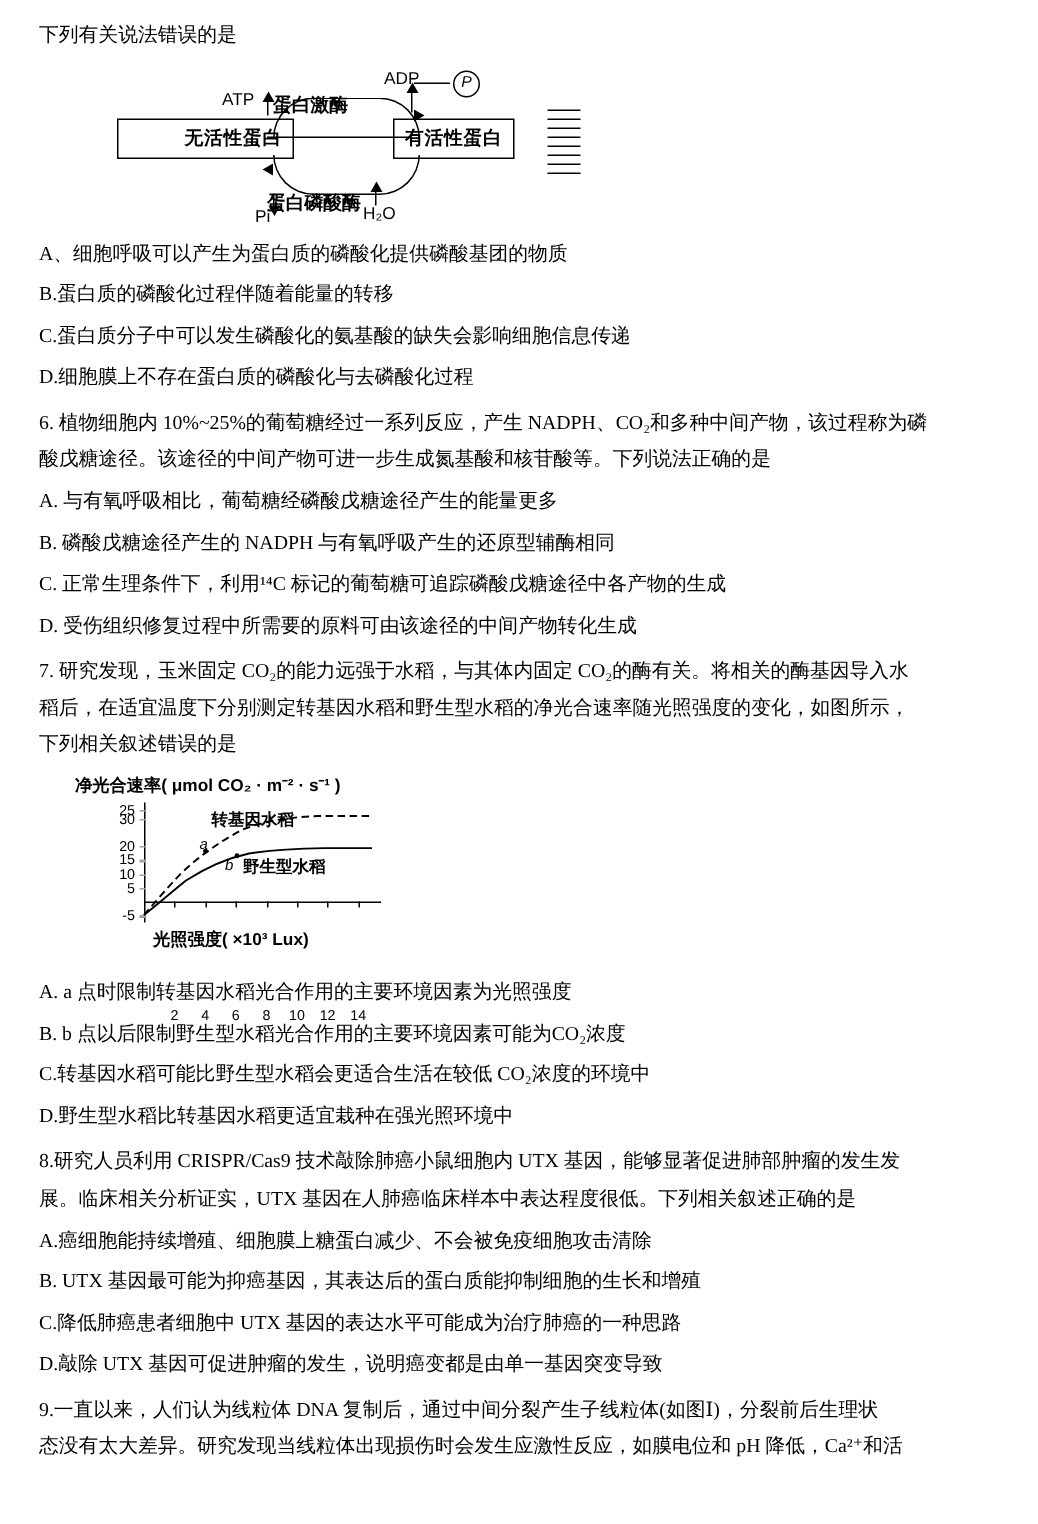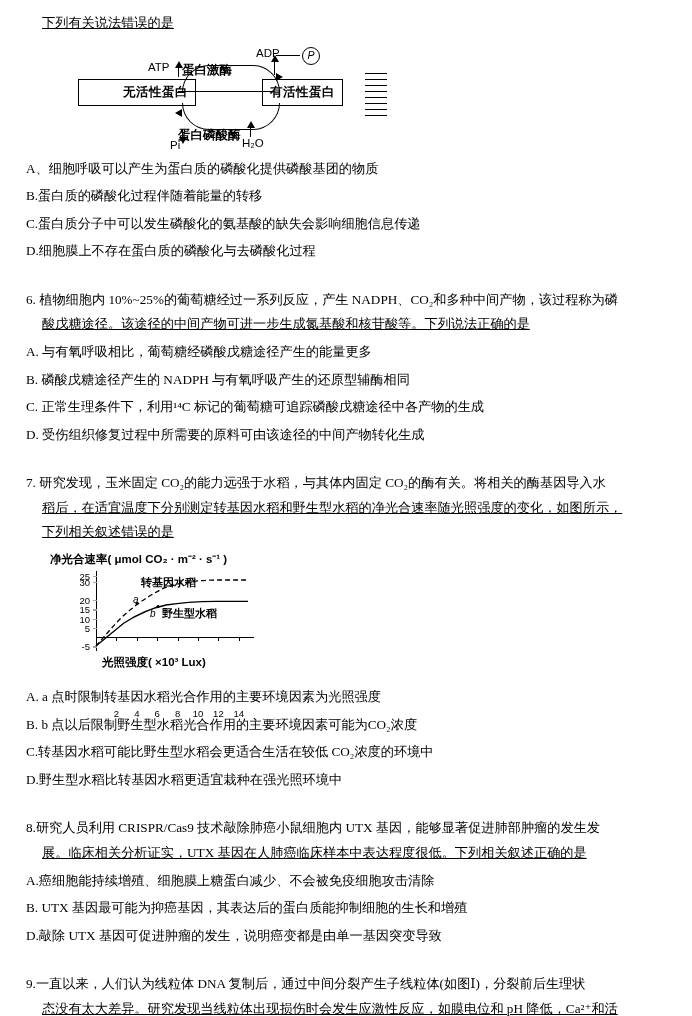--- a/index.html
+++ b/index.html
@@ -21,28 +21,27 @@
     padding: 0;
     box-sizing: border-box;
   }
   .body-wrap {
     padding: 12px 26px 10px 26px;
     box-sizing: border-box;
   }
   .ln {
     font-size: 13.2px;
     line-height: 1.72;
-    margin: 0 0 1px 16px;
+    margin: 0 0 1px 0;
     text-align: justify;
-    text-decoration: underline;
   }
   .q-head {
     font-size: 13.2px;
     line-height: 1.72;
-    margin: 26px 0 2px 0;
+    margin: 8px 0 2px 0;
   }
   .opt {
     font-size: 13.2px;
     line-height: 1.78;
     margin: 4px 0 3px 0;
   }
 
   
   .fig1 {
     position: relative;
@@ -362,19 +361,20 @@
 
     <div class="opt">A.  a 点时限制转基因水稻光合作用的主要环境因素为光照强度</div>
     <div class="opt">B.  b 点以后限制野生型水稻光合作用的主要环境因素可能为CO₂浓度</div>
     <div class="opt">C.转基因水稻可能比野生型水稻会更适合生活在较低 CO₂浓度的环境中</div>
     <div class="opt">D.野生型水稻比转基因水稻更适宜栽种在强光照环境中</div>
 
     <div class="q-head">8.研究人员利用 CRISPR/Cas9 技术敲除肺癌小鼠细胞内 UTX 基因，能够显著促进肺部肿瘤的发生发</div>
     <div class="ln">展。临床相关分析证实，UTX 基因在人肺癌临床样本中表达程度很低。下列相关叙述正确的是</div>
     <div class="opt">A.癌细胞能持续增殖、细胞膜上糖蛋白减少、不会被免疫细胞攻击清除</div>
     <div class="opt">B.  UTX 基因最可能为抑癌基因，其表达后的蛋白质能抑制细胞的生长和增殖</div>
+    <div class="opt">C.降低肺癌患者细胞中 UTX 基因的表达水平可能成为治疗肺癌的一种思路</div>
     <div class="opt">D.敲除 UTX 基因可促进肿瘤的发生，说明癌变都是由单一基因突变导致</div>
 
     <div class="q-head">9.一直以来，人们认为线粒体 DNA 复制后，通过中间分裂产生子线粒体(如图Ⅰ)，分裂前后生理状</div>
     <div class="ln">态没有太大差异。研究发现当线粒体出现损伤时会发生应激性反应，如膜电位和 pH 降低，Ca²⁺和活</div>
 
   </div>
 </div>
 
 </body></html>

